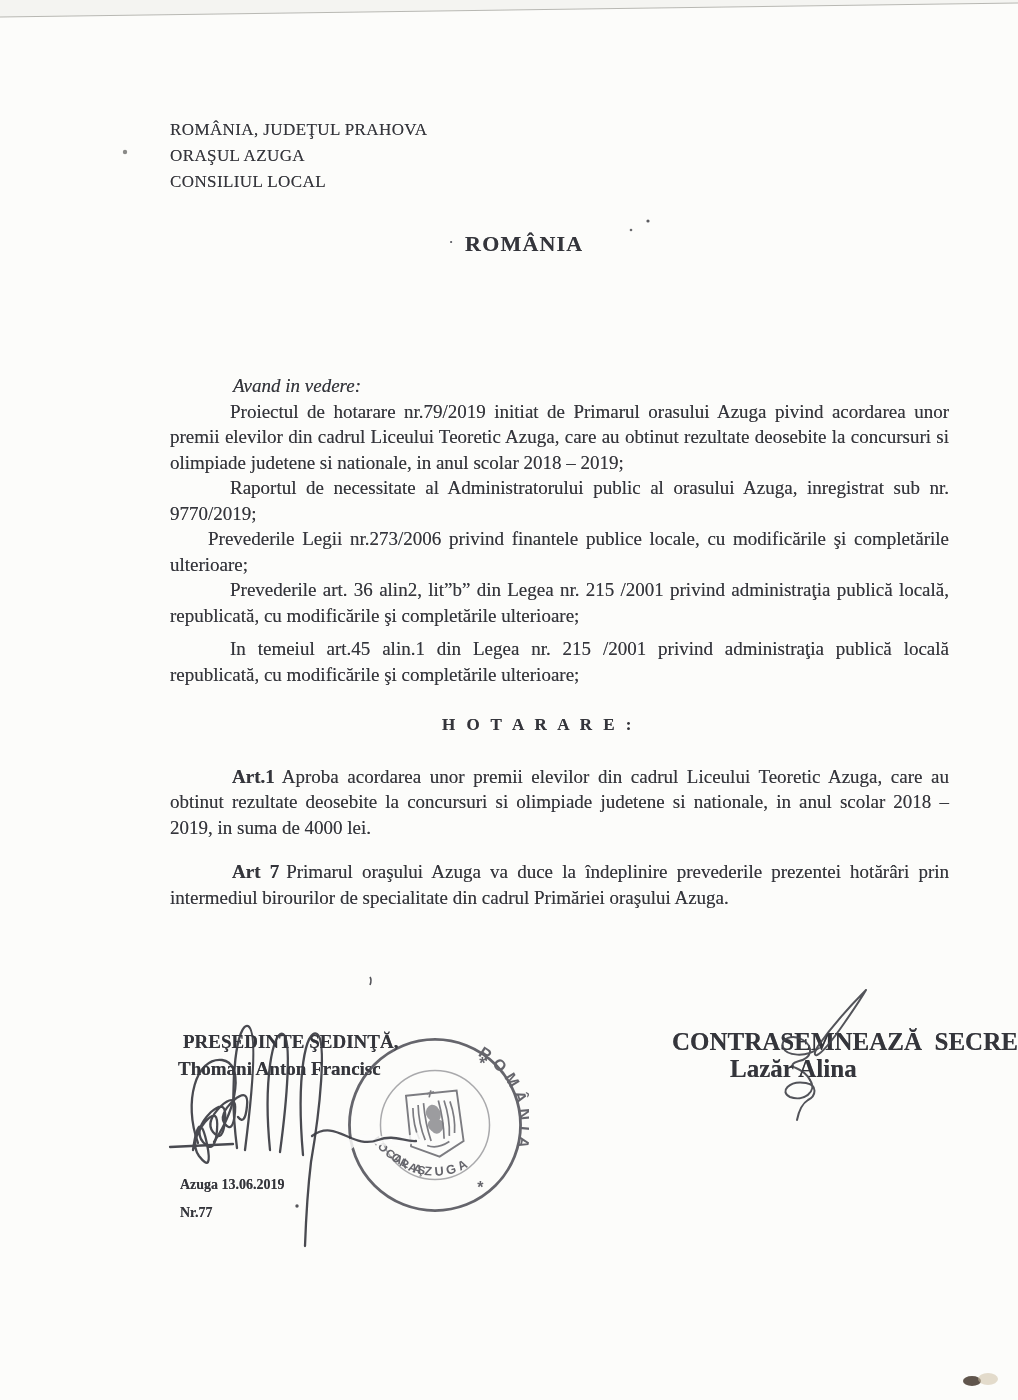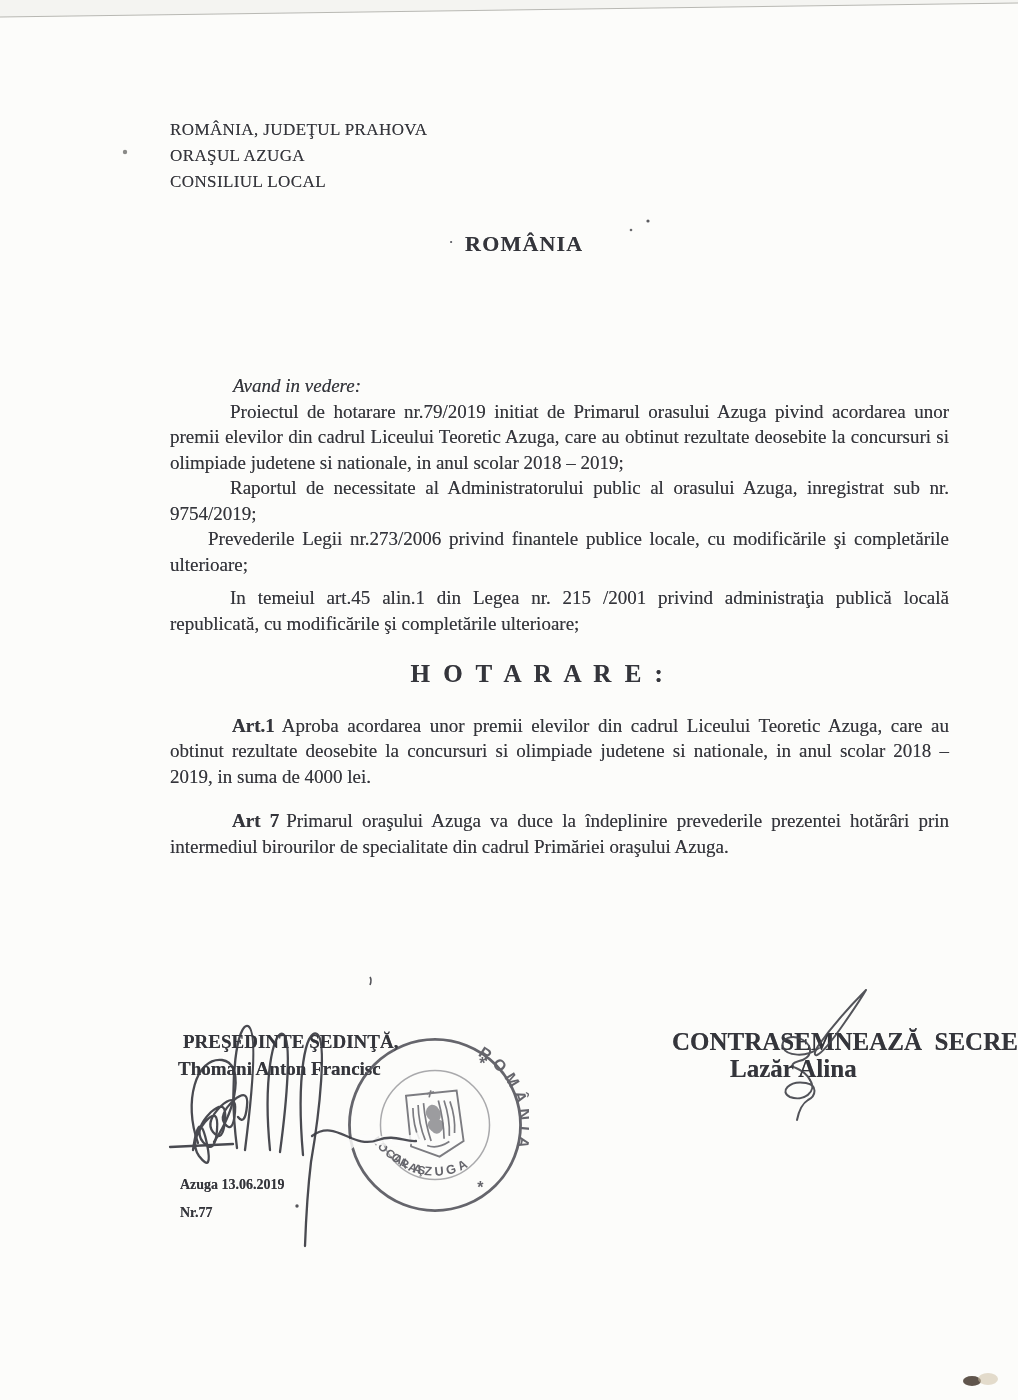--- a/index.html
+++ b/index.html
@@ -19,21 +19,21 @@
   
   .subtitle{position:absolute;left:213px;top:259px;width:733px;font-size:19px;line-height:27.3px;text-align:justify;}
   
   .content{position:absolute;left:170px;top:373px;width:779px;font-size:19px;line-height:25.5px;}
   .para{text-align:justify;text-indent:60px;margin:0;}
   .para.ind-sm{text-indent:38px;}
   .having{text-indent:63px;font-style:italic;}
   .gap-sm{margin-top:8px;}
   .adoption{margin-top:18px;margin-left:43px;font-weight:bold;}
   .decision-heading{margin-top:25px;width:100%;text-align:center;transform:translateX(-51px);
-    font-weight:bold;font-size:25px;letter-spacing:3.5px;}
+    font-weight:bold;font-size:17px;letter-spacing:3.5px;}
   .art{margin-top:26px;text-align:justify;text-indent:62px;}
   .art + .art{margin-top:14px;}
   .art-label{font-weight:bold;padding-right:7px;}
   
   .sig-left{position:absolute;left:183px;top:1028px;font-weight:bold;font-size:19px;line-height:27px;}
   .sig-left .sig-name{margin-left:-5px;}
   .sig-right{position:absolute;left:672px;top:1028px;font-weight:bold;font-size:25px;line-height:27px;}
   .sig-role{white-space:pre;}
   .sig-right .sig-name{margin-left:58px;}
   .issue-block{position:absolute;left:180px;top:1171px;font-weight:bold;font-size:14px;line-height:28px;}
@@ -54,22 +54,23 @@
   </div>
 
   <div class="title-row doc-text">
     <span class="title-lead">·</span><span>ROMÂNIA</span>
   </div>
 
 
   <div class="content doc-text">
     <p class="para having">Avand in vedere:</p>
     <p class="para">Proiectul de hotarare nr.79/2019 initiat de Primarul orasului Azuga pivind acordarea unor premii elevilor din cadrul Liceului Teoretic Azuga, care au obtinut rezultate deosebite la concursuri si olimpiade judetene si nationale, in anul scolar 2018 – 2019;</p>
-    <p class="para">Raportul de necessitate al Administratorului public al orasului Azuga, inregistrat sub nr. 9754/2019;</p>
+    <p class="para">Raportul de necessitate al Administratorului public al orasului Azuga, inregistrat sub nr. 9770/2019;</p>
     <p class="para ind-sm">Prevederile  Legii nr.273/2006 privind finantele publice locale, cu modificările şi completările ulterioare;</p>
+    <p class="para">Prevederile art. 36 alin2, lit”b” din Legea nr. 215 /2001 privind administraţia publică locală, republicată, cu modificările şi completările ulterioare;</p>
     <p class="para gap-sm">In temeiul art.45 alin.1 din Legea nr. 215 /2001 privind administraţia publică locală republicată, cu modificările şi completările ulterioare;</p>
     <p class="para decision-heading">H O T A R A R E :</p>
     <p class="art"><span class="art-label">Art.1</span><span>Aproba acordarea unor premii elevilor din cadrul Liceului Teoretic Azuga, care au obtinut rezultate deosebite la concursuri si olimpiade judetene si nationale, in anul scolar 2018 – 2019, in suma de 4000 lei.</span></p>
     <p class="art"><span class="art-label">Art 7</span><span>Primarul oraşului Azuga va duce la îndeplinire prevederile prezentei hotărâri prin intermediul birourilor de specialitate din cadrul Primăriei oraşului Azuga.</span></p>
   </div>
 
   <div class="sig-left doc-text">
     <div class="sig-role">PREŞEDINTE ŞEDINŢĂ,</div>
     <div class="sig-name">Thomani Anton Francisc</div>
   </div>

